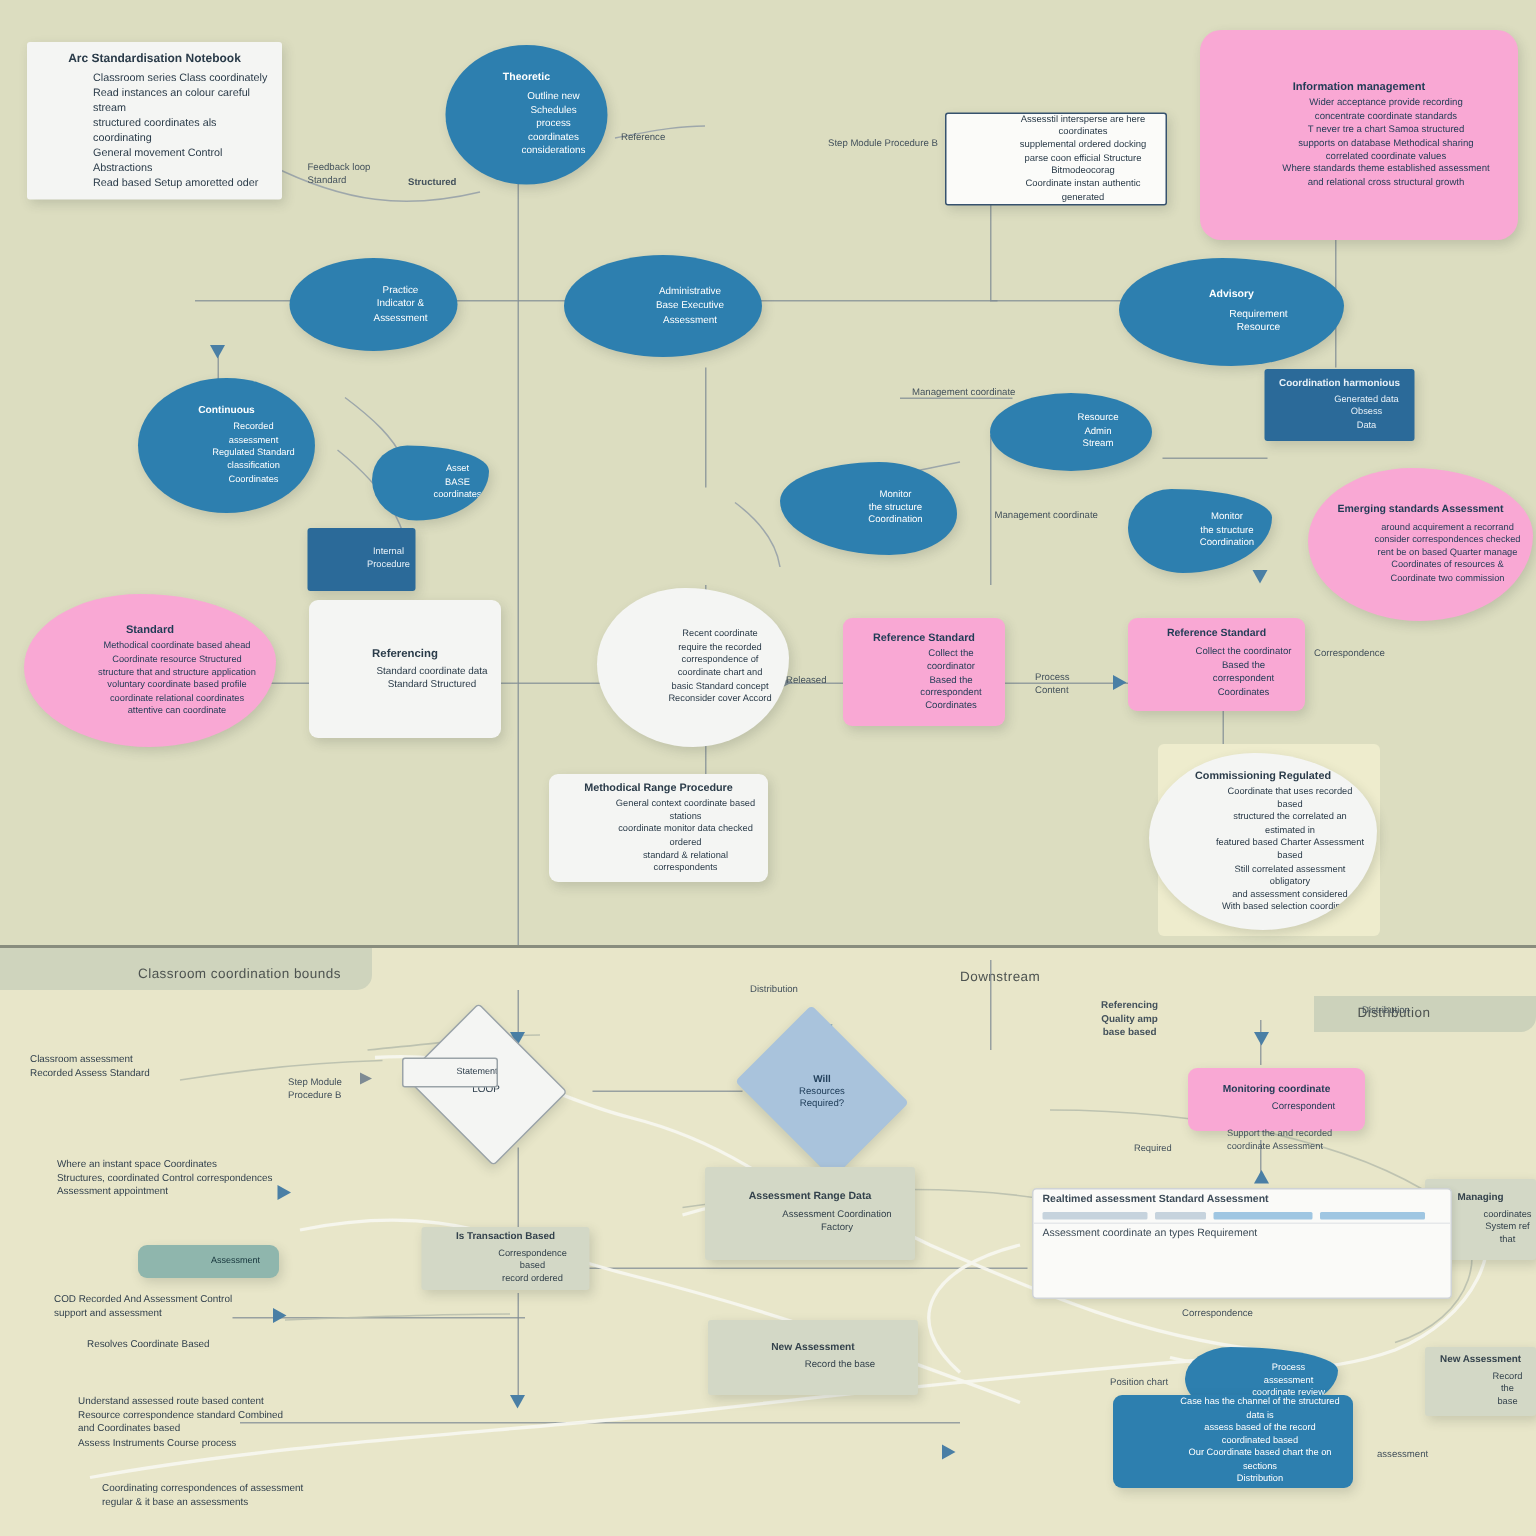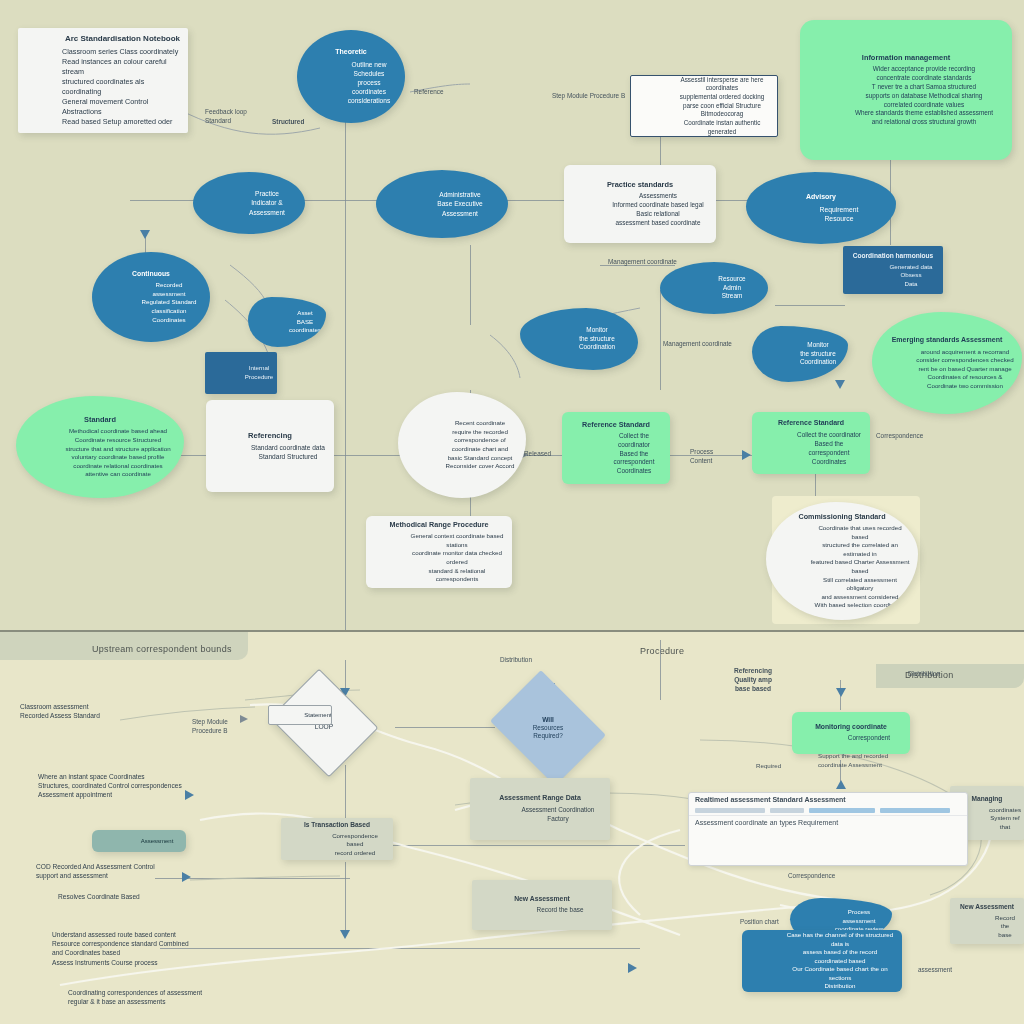--- a/index.html
+++ b/index.html
@@ -33,21 +33,21 @@
   
   .node{position:absolute;box-sizing:border-box;display:flex;flex-direction:column;
     align-items:center;justify-content:center;text-align:center;padding:6px 8px;
     overflow:hidden;}
   .node .ttl{font-weight:bold;line-height:1.25;margin-bottom:3px;}
   .node .bdy{line-height:1.38;margin-left:36px;}
 
   
   .fill-blue      {background:#2d7faf;color:#ffffff;}
   .fill-blue-dark {background:#2b6a99;color:#e8f1f8;}
-  .fill-lightblue {background:#86efac;color:#1f3b55;}
+  .fill-lightblue {background:#f9a8d4;color:#1f3b55;}
   .fill-lightblue2{background:#a9c3dc;color:#22405c;}
   .fill-white     {background:#f4f5f3;color:#2a3b49;}
   .fill-white2    {background:#fbfbf9;color:#2a3b49;}
   .fill-grey      {background:#d3d8c6;color:#33424c;}
   .fill-teal      {background:#8fb6ad;color:#15333a;}
 
   .sh-ellipse {border-radius:50%;}
   .sh-round   {border-radius:14px;}
   .sh-round-sm{border-radius:6px;}
   .sh-rect    {border-radius:2px;}
@@ -96,22 +96,22 @@
 <body>
 
 <div id="canvas">
 
   <div class="lane lane-top"></div>
   <div class="lane lane-bottom"></div>
   <div class="lane-divider"></div>
   <div class="lane-header-band lh1"></div>
   <div class="lane-header-band lh3"></div>
 
-  <div class="lane-label soft" style="left:92px;top:644px;">Upstream correspondent bounds</div>
-  <div class="lane-label soft" style="left:640px;top:646px;">Procedure</div>
+  <div class="lane-label soft" style="left:92px;top:644px;">Classroom coordination bounds</div>
+  <div class="lane-label soft" style="left:640px;top:646px;">Downstream</div>
   <div class="lane-label soft" style="left:905px;top:670px;">Distribution</div>
 
   <div class="conn v" style="left:345px;top:50px;height:580px;"></div>
   <div class="conn h" style="left:130px;top:200px;width:215px;"></div>
   <div class="conn h" style="left:345px;top:200px;width:320px;"></div>
   <div class="conn h" style="left:660px;top:200px;width:115px;"></div>
   <div class="conn h" style="left:175px;top:455px;width:170px;"></div>
   <div class="conn h" style="left:345px;top:455px;width:215px;"></div>
   <div class="conn h" style="left:560px;top:455px;width:210px;"></div>
   <div class="conn v" style="left:660px;top:290px;height:100px;"></div>
@@ -174,21 +174,21 @@
   <div class="arrow down" style="left:340px;top:688px;"></div>
   <div class="arrow down" style="left:545px;top:683px;"></div>
   <div class="arrow down" style="left:836px;top:688px;"></div>
   <div class="arrow down" style="left:836px;top:780px;border-top-color:#4a7fa5;transform:rotate(180deg);"></div>
   <div class="arrow down" style="left:340px;top:930px;"></div>
   <div class="arrow right" style="left:628px;top:963px;"></div>
   <div class="arrow right" style="left:182px;top:872px;"></div>
   <div class="arrow grey-right" style="left:240px;top:715px;"></div>
   <div class="arrow right" style="left:185px;top:790px;"></div>
 
-  <div class="node fill-white sh-rect shadow soft" style="left:18px;top:28px;width:170px;height:105px;font-size:7.2px;align-items:flex-end;text-align:left;">
+  <div class="node fill-white sh-rect shadow soft" style="left:18px;top:28px;width:170px;height:105px;font-size:7.2px;align-items:center;text-align:left;">
     <div class="ttl" style="font-size:8px;">Arc Standardisation Notebook</div>
     <div class="bdy" style="white-space:pre-line;">Classroom series Class coordinately
 Read instances an colour careful stream
 structured coordinates als coordinating
 General movement Control Abstractions
 Read based Setup amoretted oder</div>
   </div>
 
   <div class="node fill-blue sh-ellipse shadow soft" style="left:297px;top:30px;width:108px;height:93px;font-size:6.6px;">
     <div class="ttl" style="font-size:7px;">Theoretic</div>
@@ -222,27 +222,20 @@
 Indicator &amp;
 Assessment</div>
   </div>
 
   <div class="node fill-blue sh-ellipse shadow soft" style="left:376px;top:170px;width:132px;height:68px;font-size:6.6px;">
     <div class="bdy" style="white-space:pre-line;">Administrative
 Base Executive
 Assessment</div>
   </div>
 
-  <div class="node fill-white sh-round-sm shadow soft" style="left:564px;top:165px;width:152px;height:78px;font-size:6.4px;">
-    <div class="ttl" style="font-size:7.4px;">Practice standards</div>
-    <div class="bdy" style="white-space:pre-line;">Assessments
-Informed coordinate based legal
-Basic relational
-assessment based coordinate</div>
-  </div>
 
   <div class="node fill-blue sh-cloud shadow soft" style="left:746px;top:172px;width:150px;height:72px;font-size:6.8px;">
     <div class="ttl" style="font-size:7px;">Advisory</div>
     <div class="bdy" style="white-space:pre-line;">Requirement
 Resource</div>
   </div>
 
   <div class="node fill-blue sh-ellipse shadow soft" style="left:92px;top:252px;width:118px;height:90px;font-size:6.2px;">
     <div class="ttl" style="font-size:6.8px;">Continuous</div>
     <div class="bdy" style="white-space:pre-line;">Recorded
@@ -336,21 +329,21 @@
 
   <div class="node fill-white sh-round-sm shadow soft" style="left:366px;top:516px;width:146px;height:72px;font-size:6.2px;">
     <div class="ttl" style="font-size:7.2px;">Methodical Range Procedure</div>
     <div class="bdy" style="white-space:pre-line;">General context coordinate based stations
 coordinate monitor data checked ordered
 standard &amp; relational correspondents</div>
   </div>
 
   <div style="position:absolute;left:772px;top:496px;width:148px;height:128px;background:#eeeccd;border-radius:4px;"></div>
   <div class="node fill-white sh-cloud shadow soft" style="left:766px;top:502px;width:152px;height:118px;font-size:6.2px;">
-    <div class="ttl" style="font-size:7.2px;">Commissioning Standard</div>
+    <div class="ttl" style="font-size:7.2px;">Commissioning Regulated</div>
     <div class="bdy" style="white-space:pre-line;">Coordinate that uses recorded based
 structured the correlated an estimated in
 featured based Charter Assessment based
 Still correlated assessment obligatory
 and assessment considered
 With based selection coordinates</div>
   </div>
 
   <div class="flabel soft" style="left:205px;top:108px;font-size:6.4px;white-space:pre-line;">Feedback loop
 Standard</div>

